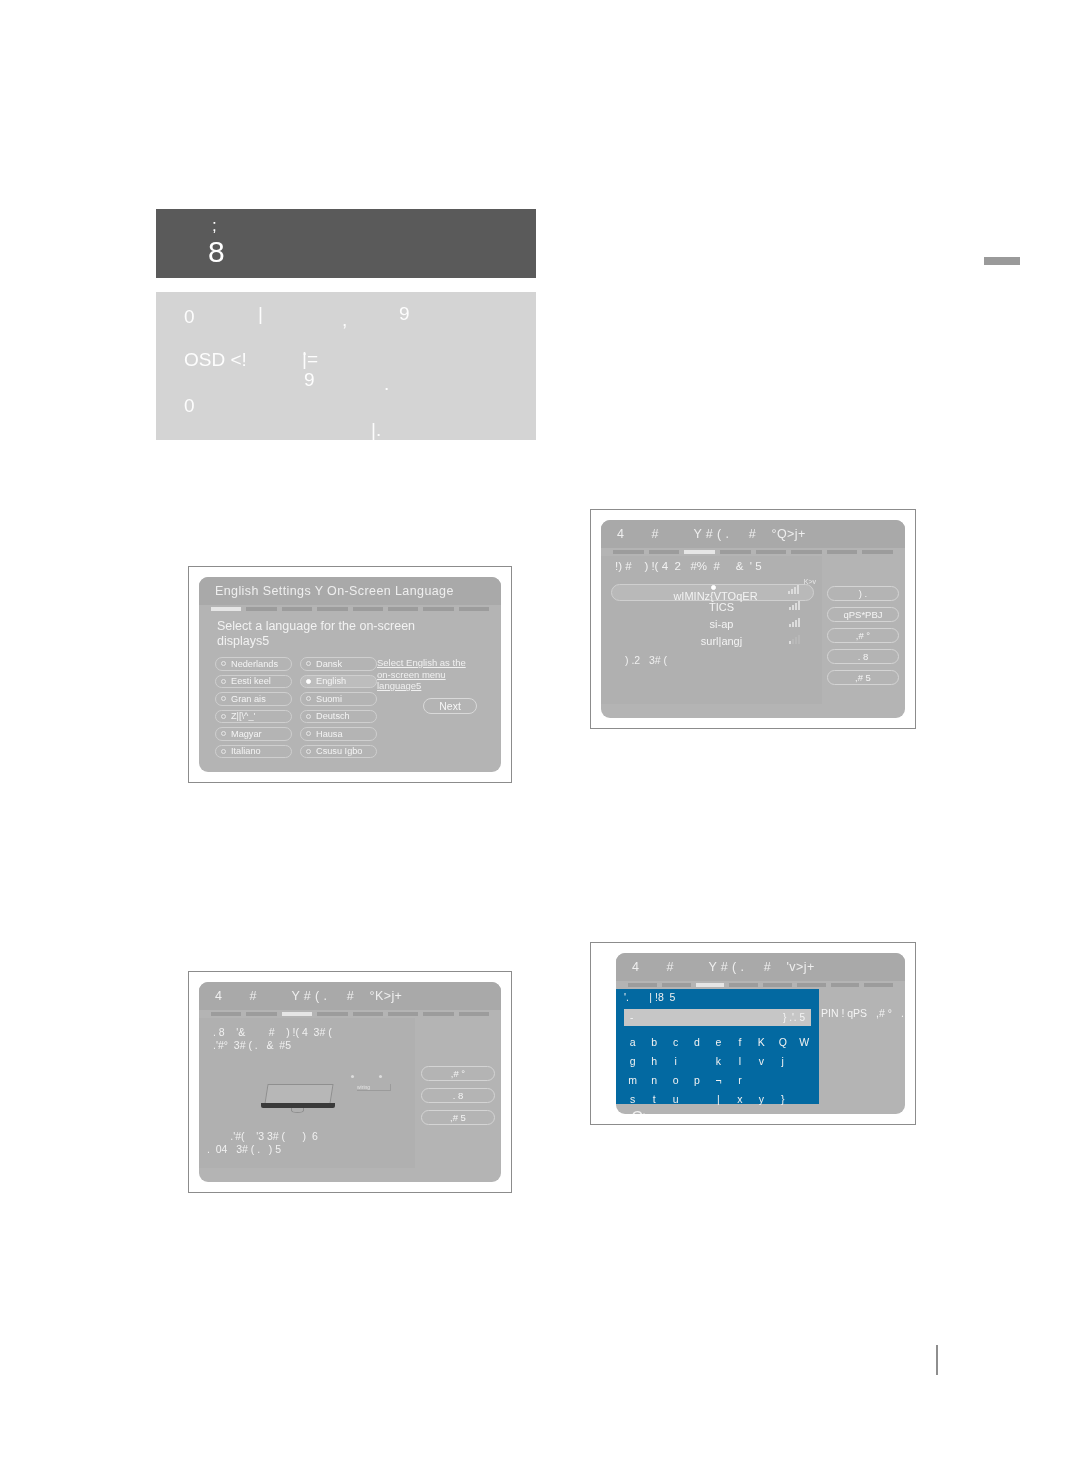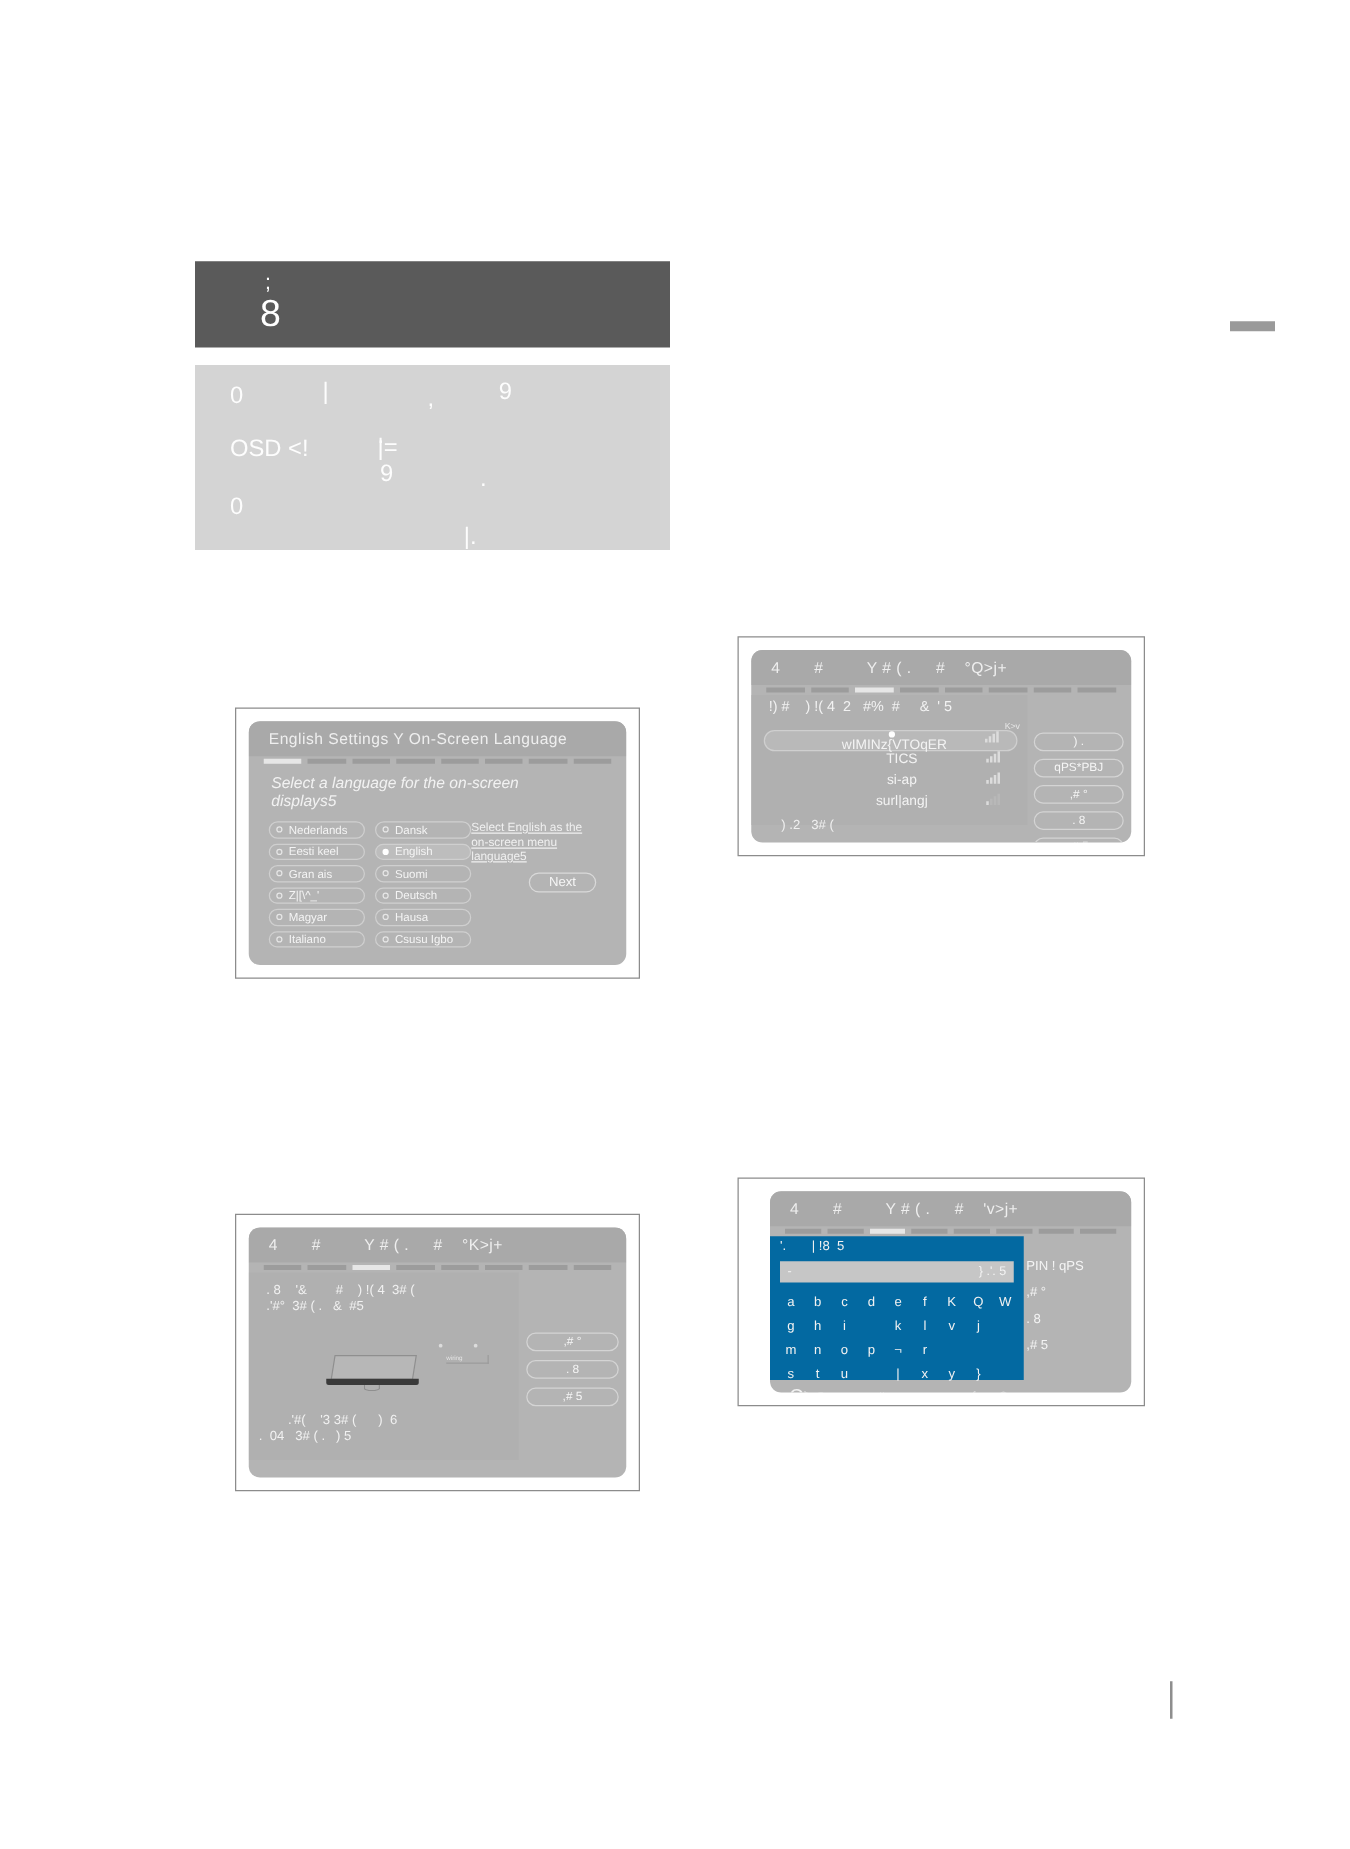--- a/index.html
+++ b/index.html
@@ -83,21 +83,21 @@
   }
   .shot-inner {
     width: 100%;
     height: 100%;
     background: #b4b4b4;
     border-radius: 9px;
     position: relative;
     overflow: hidden;
   }
   #shot-lang   { left: 188px; top: 566px;  width: 324px; height: 217px; }
-  #shot-wifi   { left: 590px; top: 509px;  width: 326px; height: 176px; }
+  #shot-wifi   { left: 590px; top: 509px;  width: 326px; height: 220px; }
   #shot-device { left: 188px; top: 971px;  width: 324px; height: 222px; }
   #shot-keys   { left: 590px; top: 942px;  width: 326px; height: 183px; padding-left: 25px; }
 
   
   .scr-title {
     position: absolute;
     left: 0; top: 0; right: 0; height: 28px;
     background: #a9a9a9;
     color: #efefef;
     font-size: 12.5px;
@@ -121,21 +121,20 @@
     left: 0; right: 0; top: 36px; bottom: 0;
     color: #efefef;
   }
 
   
   .lang-prompt {
     position: absolute; left: 18px; top: 6px;
     width: 250px;
     font-size: 12.5px; line-height: 15px;
     color: #f2f2f2;
-    font-style: italic;
   }
   .lang-cols {
     position: absolute; left: 16px; top: 44px;
     display: flex; gap: 8px;
   }
   .lang-col { display: flex; flex-direction: column; gap: 4px; }
   .lang-pill {
     width: 77px; height: 13.5px;
     border: 1px solid #cfcfcf;
     border-radius: 7px;
@@ -329,22 +328,23 @@
   .kb-key {
     width: 28px;
     display: flex; align-items: center; justify-content: center;
     font-size: 10.5px; color: #f2f2f2;
   }
   .kb-key.wide { width: 56px; font-size: 16px; }
   .kb-key.blank { color: transparent; }
   .kb-side {
     position: absolute; right: 4px; top: 18px;
     width: 80px;
-    display: flex; flex-direction: column; gap: 9px;
+    display: flex; gap: 9px;
     color: #f4f4f4; font-size: 10.5px;
+    align-items: center;
   }
   .kb-side div { white-space: nowrap; }
 </style>
 </head>
 <body>
 
 <div id="page">
 
   <div class="hdr-dark">
     <span class="line1">;</span>

